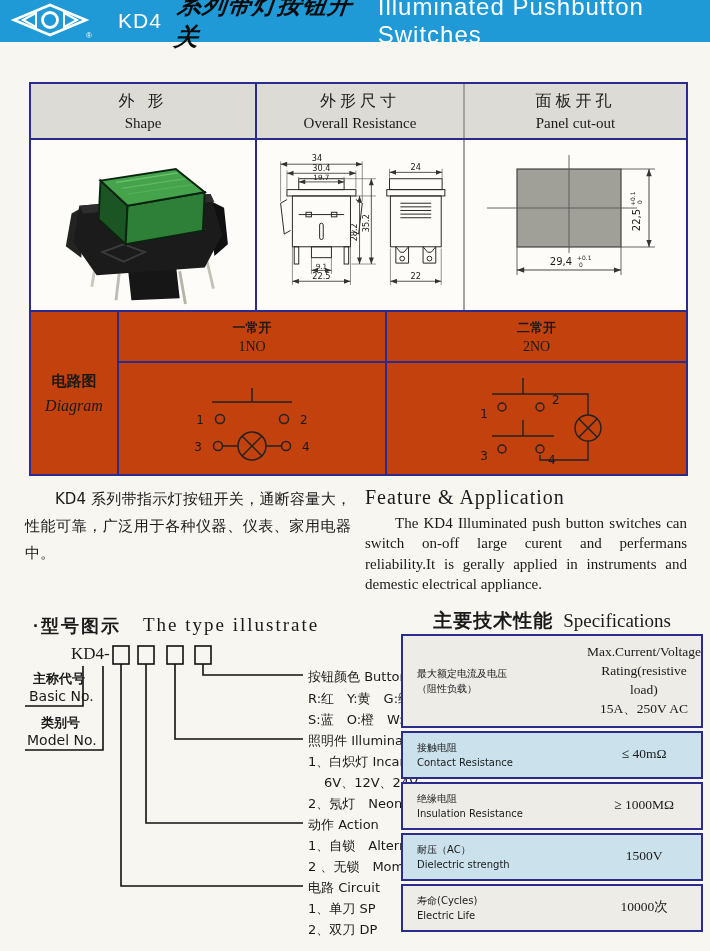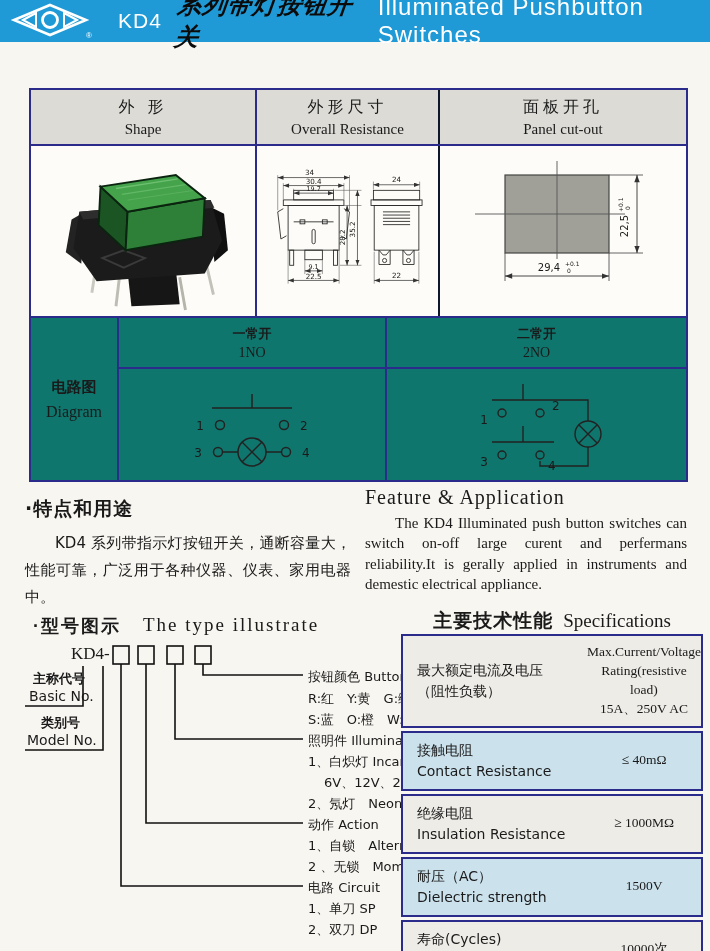--- a/index.html
+++ b/index.html
@@ -11,38 +11,38 @@
           display:flex;align-items:center;}
   .logo{position:relative;width:86px;height:38px;margin-left:8px;flex:0 0 auto;}
   .logo .reg{position:absolute;right:2px;bottom:0;color:#fff;font-size:8px;}
   .t-model{color:#fff;font-size:21px;letter-spacing:1px;margin-left:24px;}
   .t-zh{color:#0b0b0b;font-size:24px;font-weight:bold;font-style:italic;
         transform:skewX(-6deg);margin-left:14px;letter-spacing:1px;
         font-family:"DejaVu Sans",sans-serif;}
   .t-en{color:#fff;font-size:24px;margin-left:26px;letter-spacing:1px;}
 
   
-  .main-table{position:absolute;left:29px;top:88px;width:659px;background:#0f766e;
+  .main-table{position:absolute;left:29px;top:82px;width:659px;background:#c2410c;
               border:2px solid #2b2b8c;box-sizing:border-box;}
   .trow{display:flex;box-sizing:border-box;}
   .cell{box-sizing:border-box;}
   .t-head{height:56px;background:#dcdbd6;border-bottom:2px solid #2b2b8c;}
   .t-head .cell{display:flex;flex-direction:column;align-items:center;justify-content:center;gap:3px;}
   .hz{font-size:16px;font-family:"DejaVu Sans",sans-serif;letter-spacing:4px;}
   .he{font-size:15px;font-family:"Liberation Serif",serif;}
   .w1{width:226px;border-right:2px solid #2b2b8c;}
-  .w2{width:183px;border-right:2px solid #0f172a;text-align:center;}
+  .w2{width:208px;border-right:2px solid #a3a3a3;text-align:center;}
   .w3{flex:1;}
   .t-img{height:172px;border-bottom:2px solid #2b2b8c;}
   .t-img .cell{display:flex;align-items:center;justify-content:center;background:#fdfcf8;}
   .t-circ{height:162px;}
   .c-label{width:88px;border-right:2px solid #2b2b8c;display:flex;flex-direction:column;
            align-items:center;justify-content:center;gap:6px;}
   .c-label .lz{font-size:15px;font-weight:bold;font-family:"DejaVu Sans",sans-serif;}
-  .c-label .le{font-size:16px;font-family:"Liberation Serif",serif;}
+  .c-label .le{font-size:16px;font-family:"Liberation Serif",serif;font-style:italic;}
   .c-no{display:flex;flex-direction:column;}
   .c-no1{width:268px;border-right:2px solid #2b2b8c;}
   .c-no2{flex:1;}
   .no-head{height:49px;border-bottom:2px solid #2b2b8c;display:flex;flex-direction:column;
            align-items:center;justify-content:center;gap:2px;}
   .no-head .nz{font-size:13px;font-weight:bold;font-family:"DejaVu Sans",sans-serif;}
   .no-head .ne{font-size:14px;font-family:"Liberation Serif",serif;}
   .no-body{flex:1;display:flex;align-items:center;justify-content:center;}
 
   
@@ -70,21 +70,21 @@
 
   
   .specsec{position:absolute;left:401px;top:608px;width:302px;}
   .spec-head{text-align:center;}
   .spec-head .sz{font-size:19px;font-weight:bold;font-family:"DejaVu Sans",sans-serif;letter-spacing:1px;}
   .spec-head .se{font-size:19px;font-family:"Liberation Serif",serif;margin-left:10px;}
   .spec-row{display:flex;border:2px solid #2b2b8c;margin-bottom:3px;box-sizing:border-box;
             align-items:center;padding:7px 0;}
   .bg-a{background:#eeece7;}
   .bg-b{background:#cbe2ed;}
-  .spec-lab{flex:1.5;padding-left:14px;font-size:14px;line-height:1.5;white-space:pre-line;
+  .spec-lab{flex:1.5;padding-left:14px;font-size:10px;line-height:1.5;white-space:pre-line;
             font-family:"DejaVu Sans",sans-serif;}
   .spec-val{flex:1;text-align:center;font-size:13.5px;line-height:1.4;white-space:pre-line;
             font-family:"Liberation Serif",serif;}
 
   svg text{font-family:"DejaVu Sans",sans-serif;}
 </style>
 </head>
 <body>
 
 <div class="page">
@@ -328,21 +328,20 @@
               <text x="156" y="98">4</text>
             </g>
           </svg>
         </div>
       </div>
     </div>
   </div>
 
   <div class="feature">
     <div class="feat-l">
-      <h3>·特点和用途</h3>
       <p>KD4 系列带指示灯按钮开关，通断容量大，性能可靠，广泛用于各种仪器、仪表、家用电器中。</p>
     </div>
     <div class="feat-r">
       <h3>Feature &amp; Application</h3>
       <p>The KD4 Illuminated push button switches can switch on-off large curent and perfermans reliability.It is gerally applied in instruments and demestic electrical appliance.</p>
     </div>
   </div>
 
   <div class="typesec">
     <span class="hzh">·型号图示</span>

